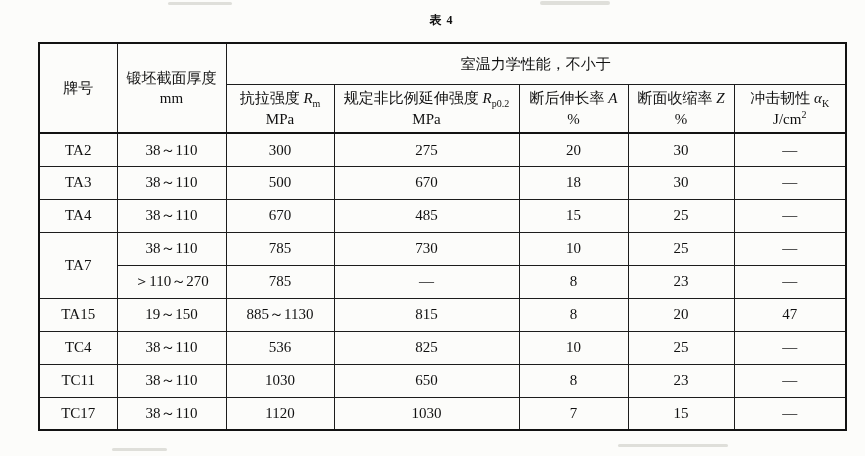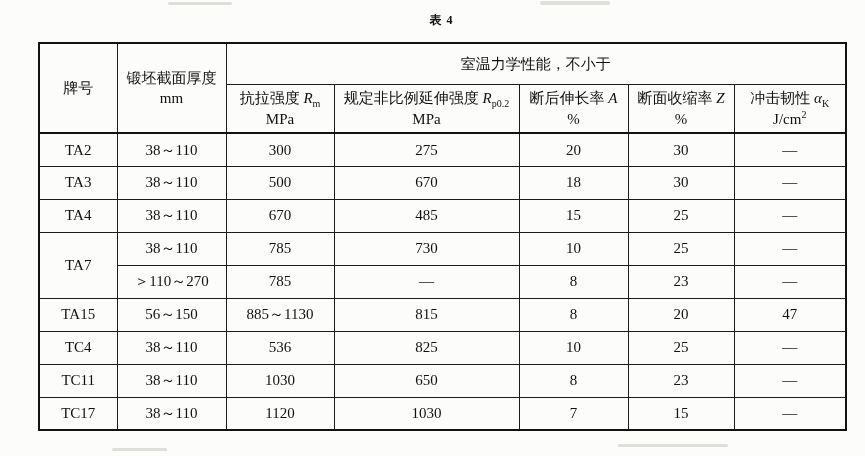--- a/index.html
+++ b/index.html
@@ -170,21 +170,21 @@
       <tr>
         <td>＞110～270</td>
         <td>785</td>
         <td>—</td>
         <td>8</td>
         <td>23</td>
         <td>—</td>
       </tr>
       <tr>
         <td>TA15</td>
-        <td>56～150</td>
+        <td>19～150</td>
         <td>885～1130</td>
         <td>815</td>
         <td>8</td>
         <td>20</td>
         <td>47</td>
       </tr>
       <tr>
         <td>TC4</td>
         <td>38～110</td>
         <td>536</td>

